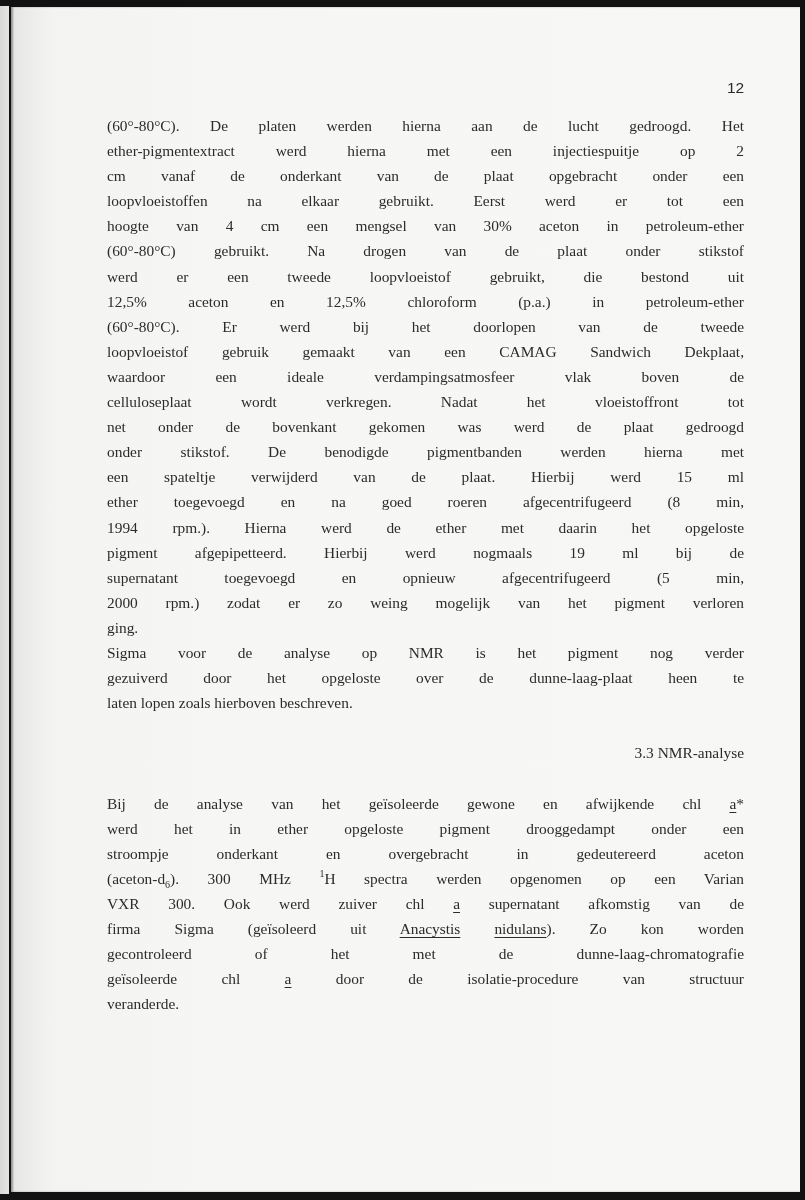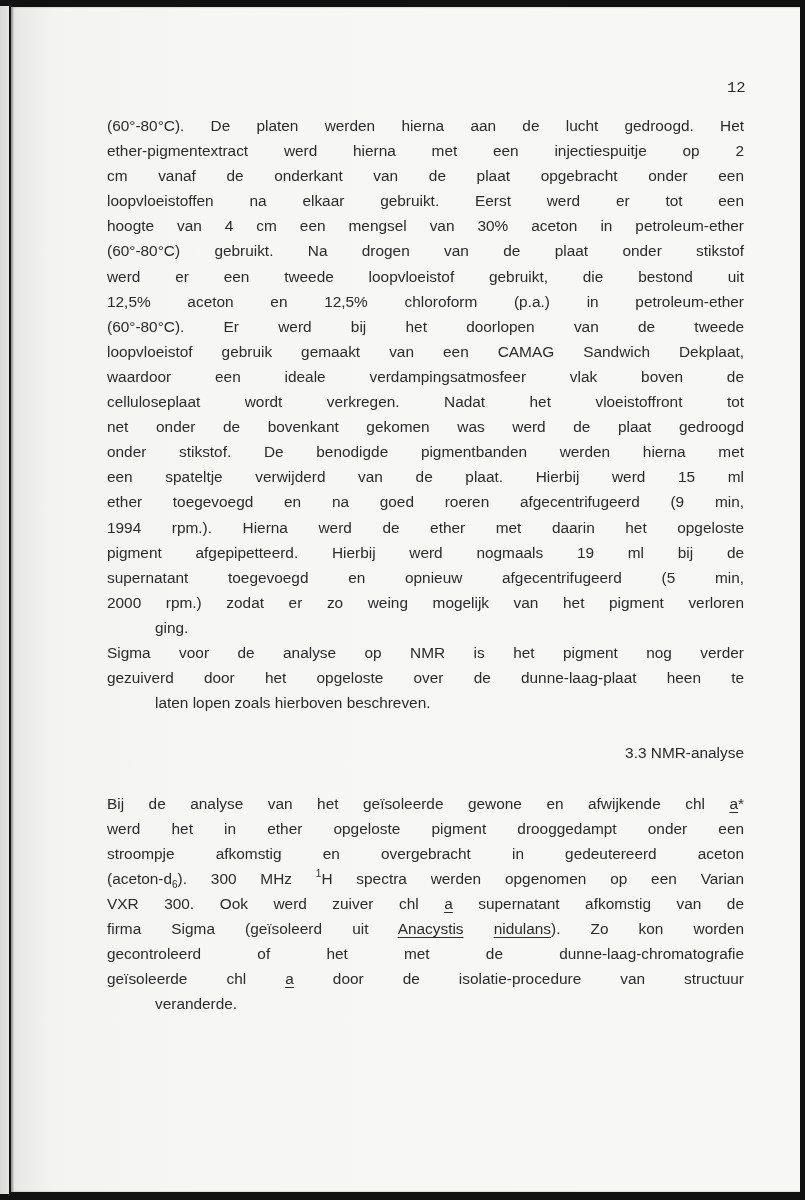--- a/index.html
+++ b/index.html
@@ -16,33 +16,33 @@
       position: absolute; left: 0; top: 6px; width: 9px; height: 1188px;
       background: linear-gradient(to right, #d8d8d6, #e4e4e2);
     }
     .page {
       position: absolute; left: 11px; top: 7px; width: 789px; height: 1185px;
       background: linear-gradient(to right, #e6e6e4 0px, #f3f3f1 40px, #f6f6f4 200px, #f7f7f5 100%);
       box-shadow: inset 2px 0 2px rgba(0,0,0,0.35);
     }
     .page-number {
       position: absolute; left: 727px; top: 79px;
-      font-family: Liberation Mono, monospace; font-size: 15.5px; color: #2a2a2a;
+      font-family: Liberation Sans, sans-serif; font-size: 15.5px; color: #2a2a2a;
     }
     .body-text {
       position: absolute; left: 107px; top: 113px; width: 637px;
-      font-family: Liberation Sans, sans-serif; font-size: 15.4px;
+      font-family: Liberation Serif, serif; font-size: 15.4px;
       line-height: 25.1px; color: #2b2b2b;
     }
     .line {
       display: block; white-space: pre;
       text-align: justify; text-align-last: justify;
       height: 25.1px;
     }
-    .line.last { text-align-last: left; margin-left: 48px; }
+    .line.last { text-align-last: left; }
     .blank { height: 25.1px; }
     .u { text-decoration: underline; text-underline-offset: 3px; }
     sub { font-size: 10px; vertical-align: -4px; line-height: 0; }
     sup { font-size: 10px; vertical-align: 7px; line-height: 0; }
     .heading { white-space: pre; height: 25.1px; text-align: right; }
   </style>
 </head>
 <body>
 
 <div class="scan"></div>
@@ -63,39 +63,39 @@
     <span class="line">(60°-80°C) gebruikt. Na drogen van de plaat onder stikstof</span>
     <span class="line">werd er een tweede loopvloeistof gebruikt, die bestond uit</span>
     <span class="line">12,5% aceton en 12,5% chloroform (p.a.) in petroleum-ether</span>
     <span class="line">(60°-80°C). Er werd bij het doorlopen van de tweede</span>
     <span class="line">loopvloeistof gebruik gemaakt van een CAMAG Sandwich Dekplaat,</span>
     <span class="line">waardoor een ideale verdampingsatmosfeer vlak boven de</span>
     <span class="line">celluloseplaat wordt verkregen. Nadat het vloeistoffront tot</span>
     <span class="line">net onder de bovenkant gekomen was werd de plaat gedroogd</span>
     <span class="line">onder stikstof. De benodigde pigmentbanden werden hierna met</span>
     <span class="line">een spateltje verwijderd van de plaat. Hierbij werd 15 ml</span>
-    <span class="line">ether toegevoegd en na goed roeren afgecentrifugeerd (9 min,</span>
+    <span class="line">ether toegevoegd en na goed roeren afgecentrifugeerd (8 min,</span>
     <span class="line">1994 rpm.). Hierna werd de ether met daarin het opgeloste</span>
     <span class="line">pigment afgepipetteerd. Hierbij werd nogmaals 19 ml bij de</span>
     <span class="line">supernatant toegevoegd en opnieuw afgecentrifugeerd (5 min,</span>
     <span class="line">2000 rpm.) zodat er zo weing mogelijk van het pigment verloren</span>
     <span class="line last">ging.</span>
   </div>
   <div>
     <span class="line">Sigma voor de analyse op NMR is het pigment nog verder</span>
     <span class="line">gezuiverd door het opgeloste over de dunne-laag-plaat heen te</span>
     <span class="line last">laten lopen zoals hierboven beschreven.</span>
   </div>
   <div class="blank"></div>
   <div class="heading">3.3 NMR-analyse</div>
   <div class="blank"></div>
   <div>
     <span class="line"><span>Bij de analyse van het geïsoleerde gewone en afwijkende chl </span><span class="u">a</span><span>*</span></span>
     <span class="line">werd het in ether opgeloste pigment drooggedampt onder een</span>
-    <span class="line">stroompje afkomstig en overgebracht in gedeutereerd aceton</span>
+    <span class="line">stroompje onderkant en overgebracht in gedeutereerd aceton</span>
     <span class="line"><span>(aceton-d</span><sub>6</sub><span>). 300 MHz </span><sup>1</sup><span>H spectra werden opgenomen op een Varian</span></span>
     <span class="line"><span>VXR 300. Ook werd zuiver chl </span><span class="u">a</span><span> supernatant afkomstig van de</span></span>
     <span class="line"><span>firma Sigma (geïsoleerd uit </span><span class="u">Anacystis</span><span> </span><span class="u">nidulans</span><span>). Zo kon worden</span></span>
     <span class="line">gecontroleerd of het met de dunne-laag-chromatografie</span>
     <span class="line"><span>geïsoleerde chl </span><span class="u">a</span><span> door de isolatie-procedure van structuur</span></span>
     <span class="line last">veranderde.</span>
   </div>
 </div>
 
 </body></html>

